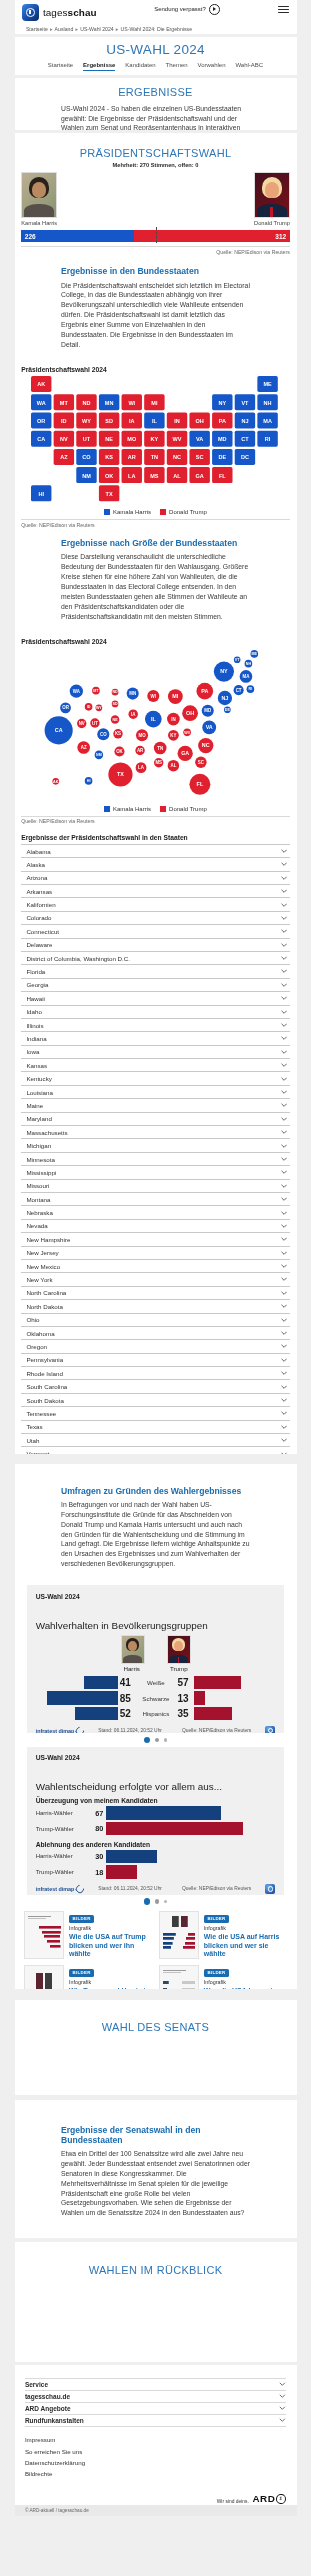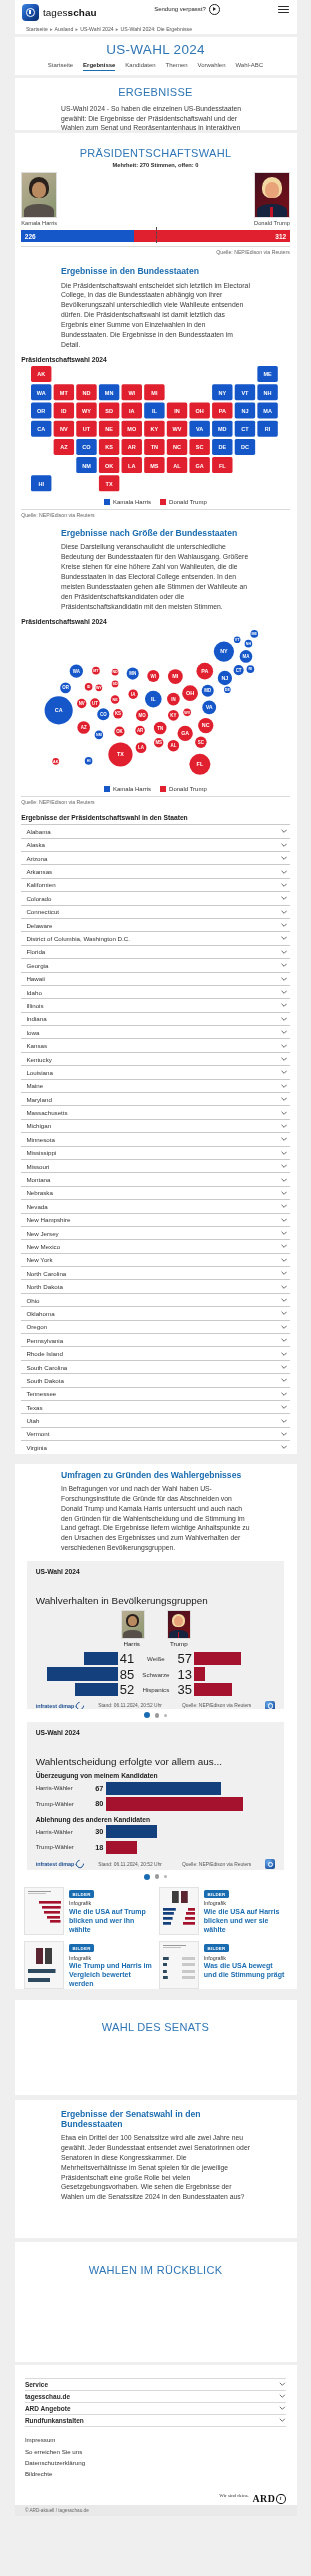--- a/index.html
+++ b/index.html
@@ -30,21 +30,21 @@
   
   .hub{height:38px;padding-top:5.2px;}
   .hub-title{text-align:center;font-size:13.5px;color:#2e76b6;font-weight:500;letter-spacing:0.3px;}
   .tabs{display:flex;justify-content:center;gap:9.9px;margin-top:4.7px;font-size:6px;color:#4c4c4c;}
   .tab{cursor:pointer;padding-bottom:1.6px;}
   .tab.active{font-weight:700;color:#1b1b1b;border-bottom:1.3px solid #1a6cb0;}
 
   
   .cap-h{font-size:11px;color:#2e76b6;font-weight:500;text-align:center;letter-spacing:0.3px;}
   .sub-h{font-size:8.6px;color:#1a6cb0;font-weight:700;}
-  .col{width:189px;margin:0 auto;}
+  .col{width:189px;margin:16px auto;}
   .body-t{font-size:6.8px;line-height:9.9px;color:#3a3a3a;}
   .chart-label{font-size:6.7px;font-weight:700;color:#1b1b1b;}
   .source{font-size:5.2px;color:#666;}
   .hr{border-top:0.5px solid #d9d9d9;}
   .legend{display:flex;justify-content:center;gap:9.3px;font-size:6px;color:#333;}
   .legend-item{display:flex;align-items:center;gap:3.1px;}
   .legend-swatch{width:5.7px;height:5.7px;display:inline-block;}
 
   
   .intro{height:52px;padding-top:8.3px;}
@@ -88,21 +88,21 @@
   .infobox{background:#f0f0f0;margin:0 6.2px;padding:7.3px 8.3px 0 8.3px;height:148px;box-sizing:border-box;overflow:hidden;}
   .infobox .kicker{font-size:6.7px;font-weight:700;color:#1b1b1b;}
   .infobox .ib-title{font-size:9.9px;color:#222;margin-top:20px;font-weight:400;}
   .ib-photos{display:flex;justify-content:center;gap:22px;margin-top:4.1px;}
   .ib-photos .avatar{width:24px;height:29px;}
   .ib-photo-names{display:flex;justify-content:center;gap:30px;font-size:6.2px;color:#222;margin-top:1px;}
   .demo-chart{margin-top:4.1px;}
   .demo-row{display:grid;grid-template-columns:82px 14.5px 39px 14.5px 82px;gap:2.1px;align-items:center;height:13.5px;margin-bottom:2.1px;}
   .demo-row .bl{justify-self:end;height:13.5px;background:#14417e;}
   .demo-row .br{justify-self:start;height:13.5px;background:#a5122e;}
-  .demo-row .v{font-size:13px;font-weight:400;color:#1b1b1b;text-align:right;}
+  .demo-row .v{font-size:10px;font-weight:700;color:#1b1b1b;text-align:left;}
   .demo-row .c{font-size:6.2px;color:#333;text-align:center;}
   .ib-footer{display:flex;align-items:center;margin-top:5.2px;gap:4.1px;}
   .itd{display:flex;align-items:center;gap:2.1px;flex:0 0 auto;}
   .itd .t{font-size:5.4px;font-weight:700;color:#1d4f91;}
   .itd .ring{width:5.7px;height:5.7px;border:1.6px solid #2d5f9e;border-top-color:transparent;border-radius:50%;transform:rotate(40deg);}
   .ib-meta{flex:1;display:flex;justify-content:space-around;font-size:4.9px;color:#555;}
   .ard-mini{width:9.9px;height:9.9px;border-radius:2.1px;background:radial-gradient(circle at 35% 30%,#6cb0f0,#0b3a8c);position:relative;flex:0 0 auto;}
   .ard-mini::before{content:"";position:absolute;left:2.3px;top:2.3px;width:3.6px;height:3.6px;border:0.8px solid #fff;border-radius:50%;}
   .dots{display:flex;justify-content:center;align-items:center;gap:4.7px;height:13.5px;}
   .dot{border-radius:50%;background:#9a9a9a;width:4.7px;height:4.7px;cursor:pointer;}
@@ -157,21 +157,21 @@
   .blockE{height:138px;padding-top:9.3px;}
   .blockF{height:120px;padding-top:22px;}
 
   
   .footerblock{height:140px;padding:12.4px 10.4px 0 10.4px;}
   .f-acc{border-top:0.5px solid #d9d9d9;}
   .f-row{height:11px;display:flex;align-items:center;justify-content:space-between;border-bottom:0.5px solid #d9d9d9;cursor:pointer;}
   .f-row .f-label{font-size:6.5px;font-weight:700;color:#2b2b2b;}
   .f-links{margin-top:7.3px;}
   .f-link{font-size:6.2px;color:#333;height:11.4px;display:flex;align-items:center;cursor:pointer;}
-  .ard-brand{display:flex;justify-content:flex-end;align-items:flex-start;gap:3.6px;margin-top:13.5px;font-family:Liberation Serif, serif;}
+  .ard-brand{display:flex;justify-content:flex-end;align-items:flex-end;gap:3.6px;margin-top:13.5px;}
   .ard-tagline{font-size:4.9px;color:#333;}
   .ard-word{font-size:9.9px;font-weight:700;color:#111;letter-spacing:0.5px;display:flex;align-items:center;gap:1px;}
   .ard-one{width:7.8px;height:7.8px;border:1.3px solid #111;border-radius:50%;font-size:4.7px;font-weight:700;display:flex;align-items:center;justify-content:center;transform:rotate(8deg);}
   .bottombar{height:11px;background:#e9e9e9;margin:0 14.5px;display:flex;align-items:center;}
   .copyright{font-size:4.7px;color:#666;padding-left:10.4px;}
 </style>
 </head>
 <body>
 
 <div class="page">

